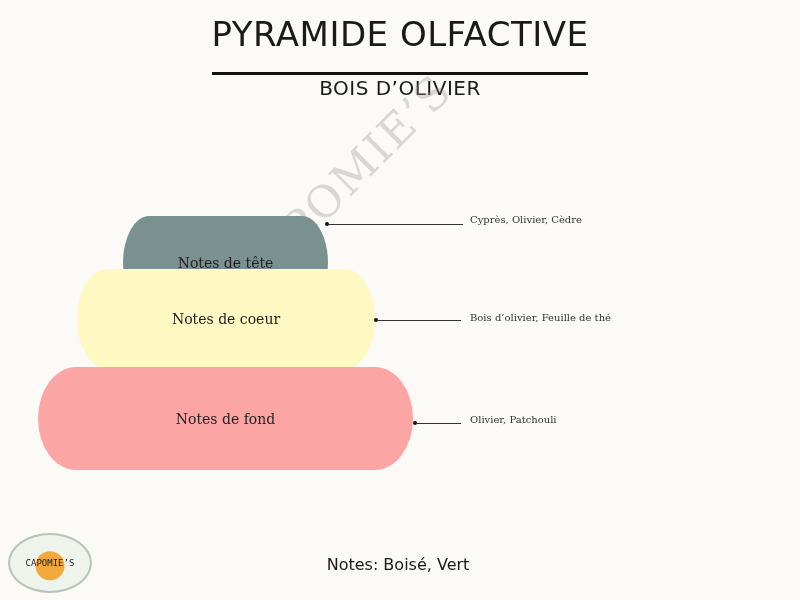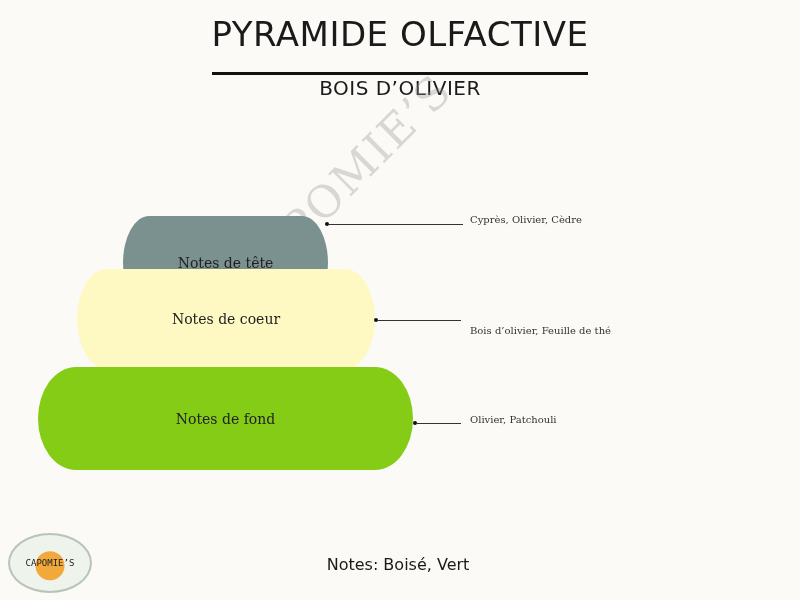--- a/index.html
+++ b/index.html
@@ -3,21 +3,21 @@
 <meta charset="utf-8">
 <style>
   html, body { margin:0; padding:0; }
   body { width:800px; height:600px; background:#fbfaf7; position:relative; overflow:hidden; font-family:"DejaVu Sans", sans-serif; color:#1a1a1a; }
   .title { position:absolute; left:0; width:800px; top:14px; text-align:center; font-size:34px; letter-spacing:0.5px; }
   .title span { border-bottom:3px solid #111; padding-bottom:18px; }
   .subtitle { position:absolute; left:0; width:800px; top:76px; text-align:center; font-size:20px; letter-spacing:0.5px; }
   .tier { position:absolute; display:flex; align-items:center; justify-content:center; font-family:"DejaVu Serif", serif; font-size:14px; color:#222; }
   .tier-top { left:123px; top:176px; width:205px; height:94px; background:#7b9190; border-radius:26px / 50%;margin-top:40px; }
   .tier-mid { left:77px; top:269px; width:298px; height:100px; background:#fef9c3; border-radius:30px / 50%; }
-  .tier-bot { left:38px; top:367px; width:375px; height:103px; background:#84cc16; border-radius:38px / 50%;text-align:right; }
+  .tier-bot { left:38px; top:367px; width:375px; height:103px; background:#fca5a5; border-radius:38px / 50%;text-align:right; }
   .connector { position:absolute; height:1px; background:#333; }
   .dot { position:absolute; width:4px; height:4px; border-radius:50%; background:#111; }
   .note-text { position:absolute; font-size:10px; color:#333; font-family:"DejaVu Serif", serif; }
   .watermark { position:absolute; left:240px; top:260px; font-size:44px; color:rgba(150,150,150,0.35); transform:rotate(-45deg); transform-origin:left center; font-family:"DejaVu Serif", serif; letter-spacing:2px; white-space:nowrap; }
   .footer-notes { position:absolute; left:0; width:796px; top:555px; text-align:center; font-size:16px; color:#1a1a1a; }
   .logo { position:absolute; left:8px; top:533px; width:80px; height:56px; border-radius:50%; background:radial-gradient(circle at 50% 55%, #f2a93b 0 14px, #eef3ec 15px 100%); border:2px solid #b8c4ba; display:flex; align-items:center; justify-content:center; }
   .logo span { font-size:9px; color:#222; font-family:"DejaVu Sans Mono", monospace; }
 </style>
 </head>
 <body>
@@ -36,21 +36,21 @@
 <div class="tier tier-bot">
     <span>Notes de fond</span>
   </div>
 
 <div class="dot" style="left:325px;top:222px;"></div>
 <div class="connector" style="left:328px;top:224px;width:135px;"></div>
 <div class="note-text" style="left:470px;top:214px;">Cyprès, Olivier, Cèdre</div>
 
 <div class="dot" style="left:374px;top:318px;"></div>
 <div class="connector" style="left:377px;top:320px;width:84px;"></div>
-<div class="note-text" style="left:470px;top:325px;">Bois d’olivier, Feuille de thé</div>
+<div class="note-text" style="left:470px;top:312px;">Bois d’olivier, Feuille de thé</div>
 
 <div class="dot" style="left:413px;top:421px;"></div>
 <div class="connector" style="left:416px;top:423px;width:45px;"></div>
 <div class="note-text" style="left:470px;top:414px;">Olivier, Patchouli</div>
 
 <div class="logo">
     <span>CAPOMIE’S</span>
   </div>
 <div class="footer-notes">Notes: Boisé, Vert</div>
 

